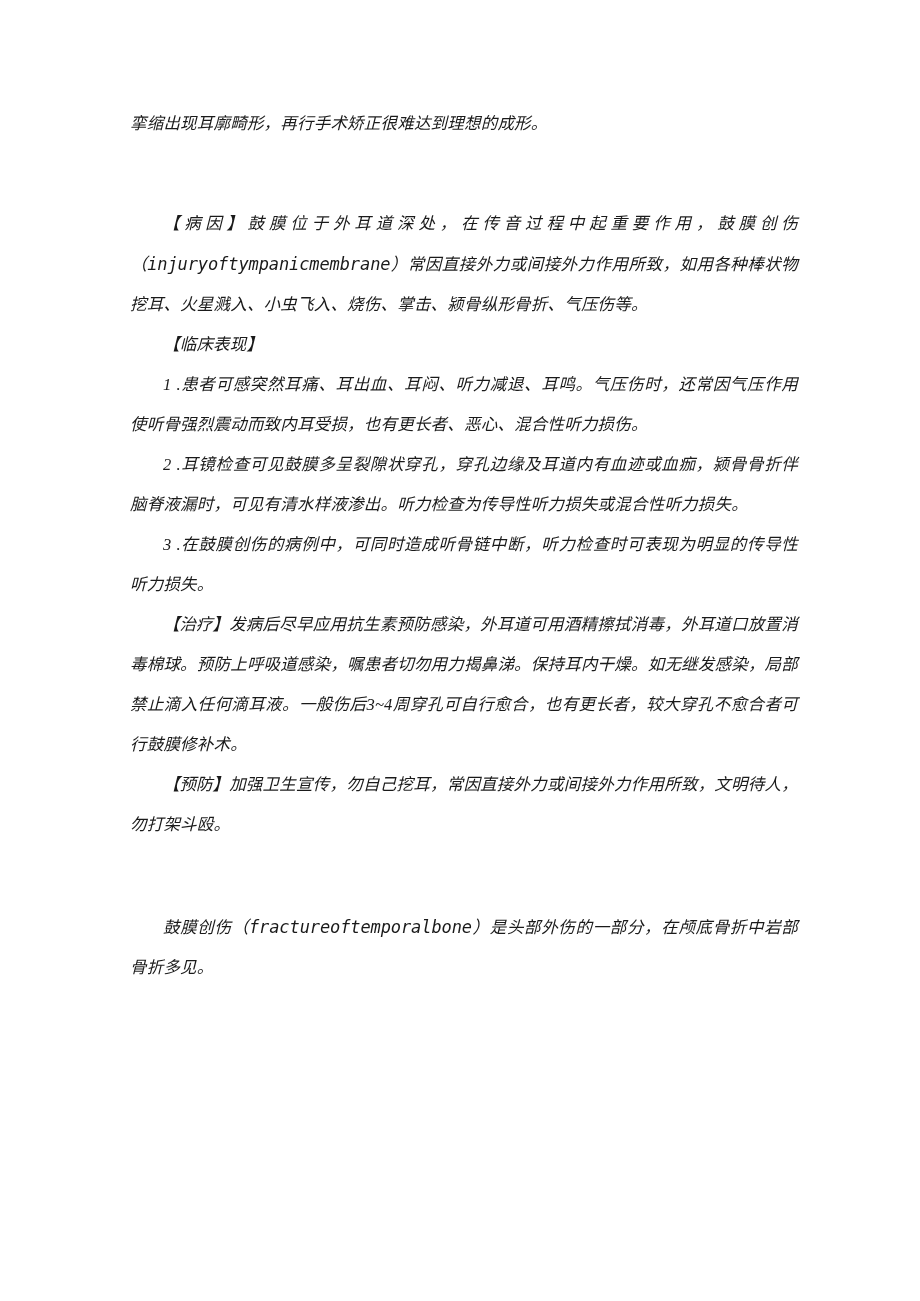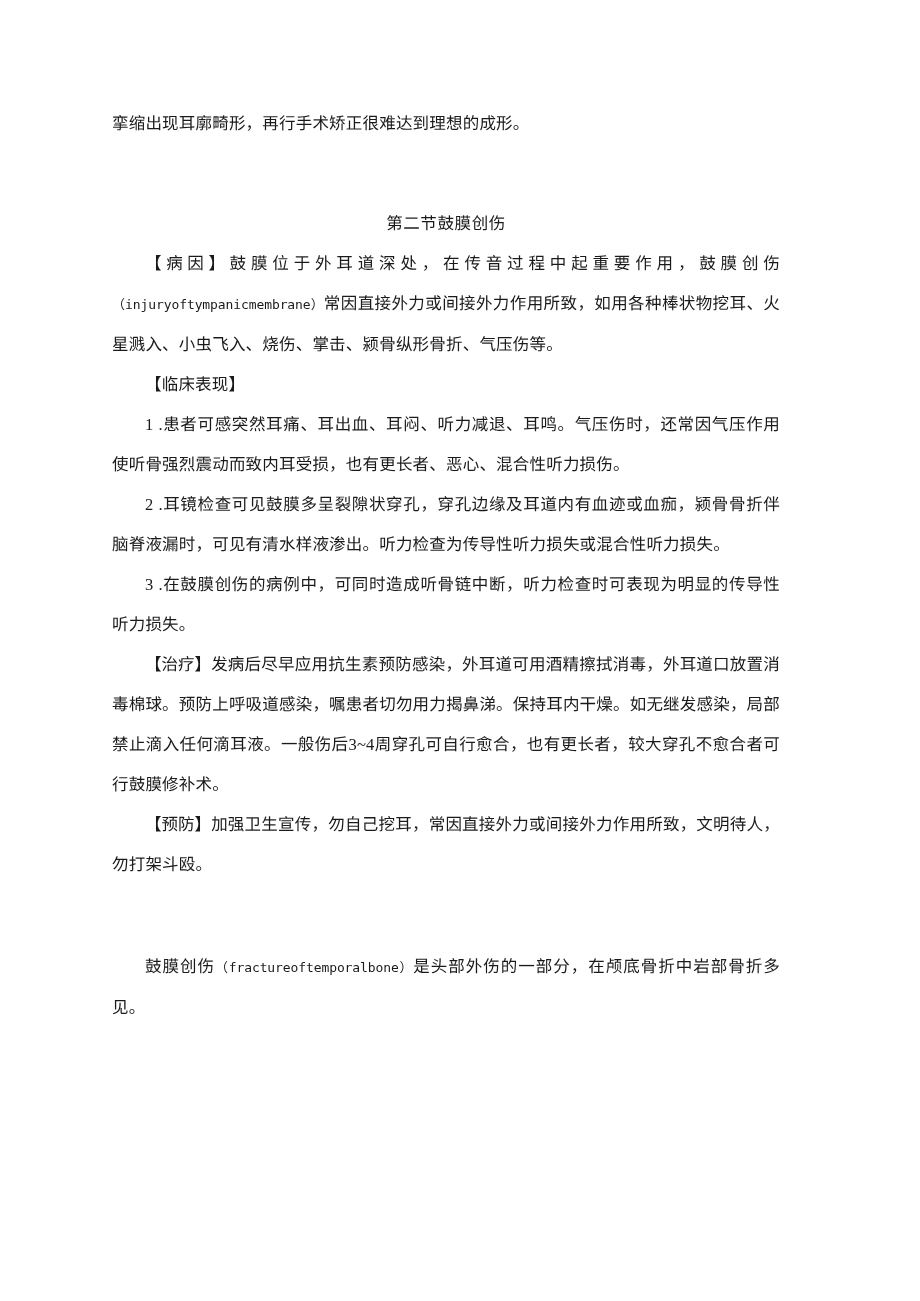--- a/index.html
+++ b/index.html
@@ -20,23 +20,24 @@
     width: 920px;
     height: 1301px;
     margin: 0 auto;
     background: #ffffff;
     overflow: hidden;
     box-sizing: border-box;
   }
 
   .page-body {
     position: absolute;
-    left: 112px;
+    left: 130px;
     top: 104px;
     width: 668px;
+    font-style: italic;
   }
 
   
 
   .para {
     margin: 0;
     font-size: 16.5px;
     line-height: 40px;
     text-align: justify;
     text-justify: inter-ideograph;
@@ -71,39 +72,38 @@
     font-family: "Liberation Serif", "DejaVu Serif", serif;
   }
   .num-sep {
     display: inline-block;
     width: 5px;
   }
 
   
   .latin {
     font-family: "DejaVu Sans Mono", "Liberation Mono", monospace;
-    font-size: 13px;
+    font-size: 17px;
     letter-spacing: -0.1px;
   }
 
   .bracket {
     letter-spacing: 0;
   }
 </style>
 </head>
 <body>
 
 <div class="page">
   <div class="page-body">
 
     <p class="para flush">挛缩出现耳廓畸形，再行手术矫正很难达到理想的成形。</p>
 
     <div class="gap-lg"></div>
 
-    <h2 class="heading">第二节鼓膜创伤</h2>
 
     <p class="para indent"><span class="bracket">【病因】</span><span>鼓膜位于外耳道深处，在传音过程中起重要作用，鼓膜创伤</span><span class="latin">（injuryoftympanicmembrane）</span><span>常因直接外力或间接外力作用所致，如用各种棒状物挖耳、火星溅入、小虫飞入、烧伤、掌击、颍骨纵形骨折、气压伤等。</span></p>
 
     <p class="para indent">【临床表现】</p>
 
     <p class="para indent"><span class="num">1</span><span class="num-sep"></span>.<span>患者可感突然耳痛、耳出血、耳闷、听力减退、耳鸣。气压伤时，还常因气压作用使听骨强烈震动而致内耳受损，也有更长者、恶心、混合性听力损伤。</span></p>
 
     <p class="para indent"><span class="num">2</span><span class="num-sep"></span>.<span>耳镜检查可见鼓膜多呈裂隙状穿孔，穿孔边缘及耳道内有血迹或血痂，颍骨骨折伴脑脊液漏时，可见有清水样液渗出。听力检查为传导性听力损失或混合性听力损失。</span></p>
 
     <p class="para indent"><span class="num">3</span><span class="num-sep"></span>.<span>在鼓膜创伤的病例中，可同时造成听骨链中断，听力检查时可表现为明显的传导性听力损失。</span></p>

